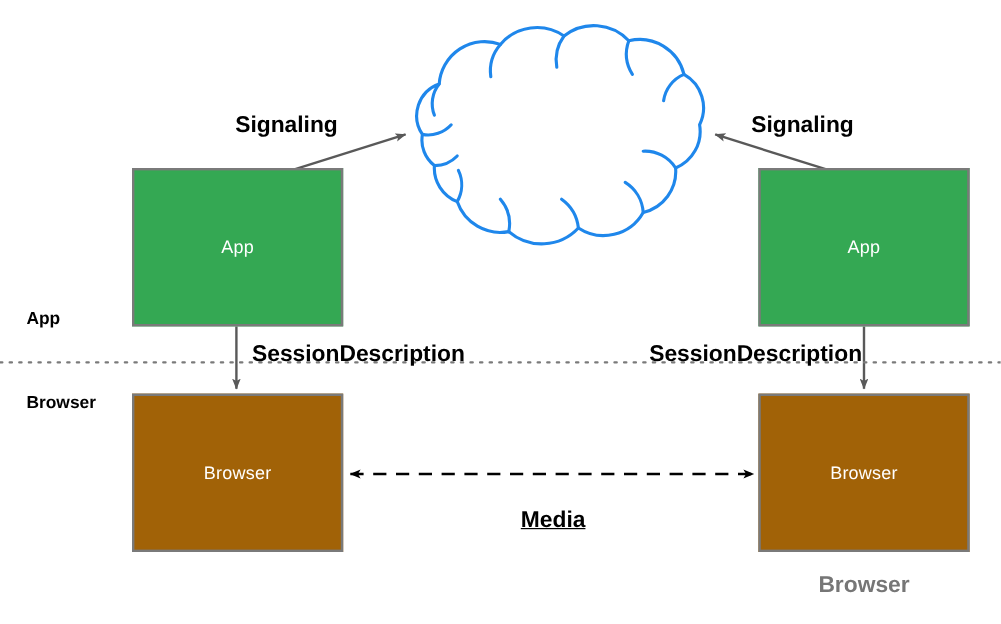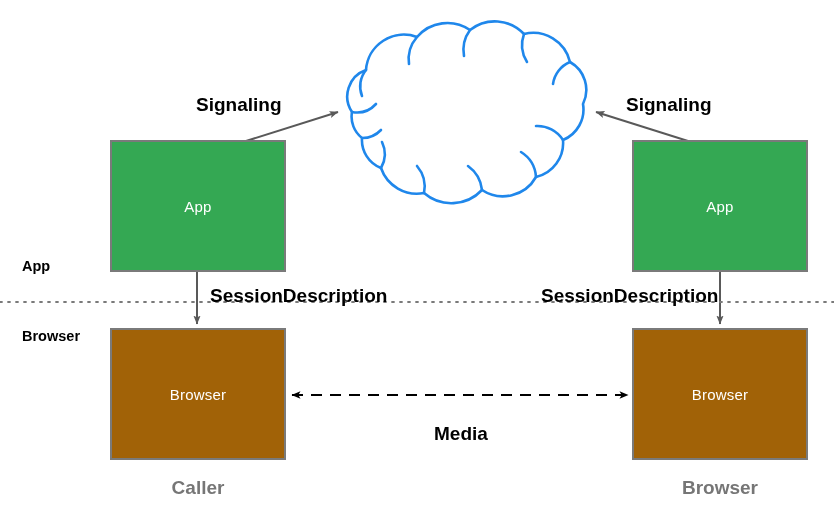--- a/index.html
+++ b/index.html
@@ -156,23 +156,22 @@
   </div>
 
   <div class="edge-label" style="left:196px; top:95px;">Signaling</div>
 
   <div class="edge-label" style="left:626px; top:95px;">Signaling</div>
 
   <div class="edge-label" style="left:210px; top:286px;">SessionDescription</div>
 
   <div class="edge-label" style="left:541px; top:286px;">SessionDescription</div>
 
-  <div class="edge-label" style="left:434px; top:424px;">Media</div>
+  <div class="edge-label" style="left:434px; top:424px;text-decoration:underline;">Media</div>
 
   <div class="layer-label" style="left:22px; top:259px;">App</div>
 
   <div class="layer-label" style="left:22px; top:329px;">Browser</div>
 
-  <div class="role-label" style="left:110px; top:478px; width:176px;">Caller</div>
 
   <div class="role-label" style="left:632px; top:478px; width:176px;">Browser</div>
 
 </div>
 
 </body></html>

